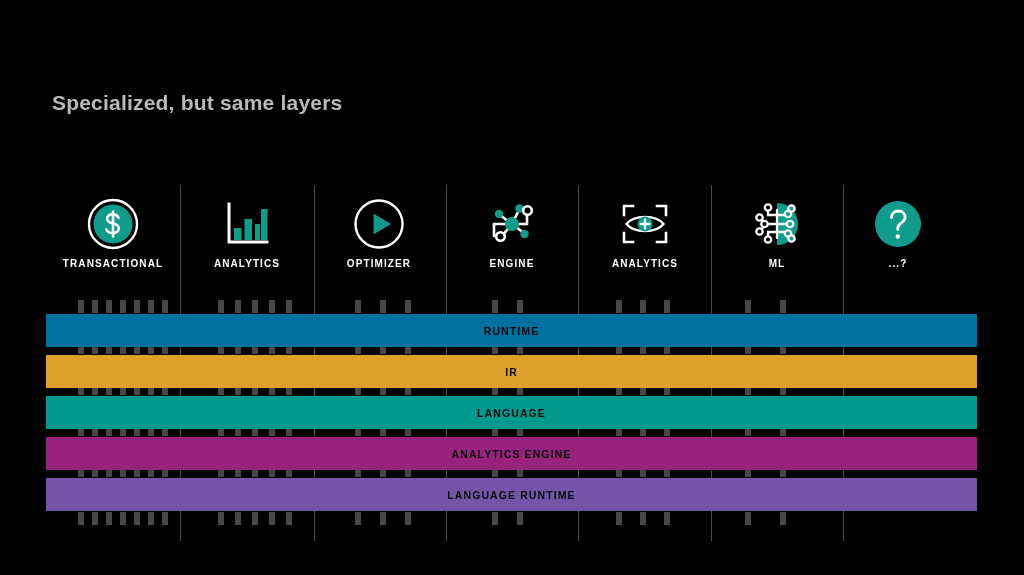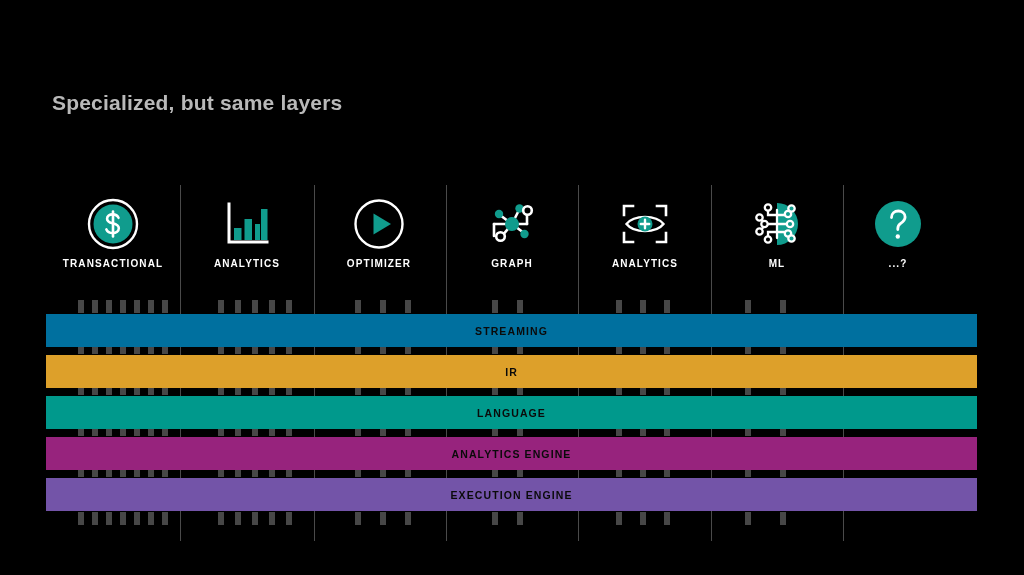--- a/index.html
+++ b/index.html
@@ -278,21 +278,21 @@
               <path d="M8 26 L8 38"></path>
         </g>
         <circle cx="26" cy="26" r="7" fill="#109c8d"></circle>
         <circle cx="33.5" cy="10.5" r="4.2" fill="#109c8d"></circle>
         <circle cx="13" cy="16" r="4.2" fill="#109c8d"></circle>
         <circle cx="38.5" cy="36" r="4.2" fill="#109c8d"></circle>
         <circle cx="41.5" cy="12.5" r="4.3" fill="#000" stroke="#ffffff" stroke-width="2.6"></circle>
         <circle cx="14.5" cy="38.5" r="4.3" fill="#000" stroke="#ffffff" stroke-width="2.6"></circle>
       </svg>
         </div>
-        <div class="col-label">GRAPH</div>
+        <div class="col-label">ENGINE</div>
       </div>
       <div class="col" style="left: 575px; width: 140px;">
         <div class="icon-box">
           <svg width="56" height="52" viewBox="0 0 56 52">
         <g stroke="#ffffff" stroke-width="2.6" fill="none" stroke-linecap="square">
           <path d="M7 17 L7 8 L16 8"></path>
               <path d="M40 8 L49 8 L49 17"></path>
           <path d="M49 35 L49 44 L40 44"></path>
               <path d="M16 44 L7 44 L7 35"></path>
         </g>
@@ -344,29 +344,29 @@
         <circle cx="26" cy="26" r="23" fill="#109c8d"></circle>
         <path d="M19.5 19.5c0-4 3-6.5 6.8-6.5 4 0 6.8 2.5 6.8 6 0 3.2-1.8 4.6-4.4 6.4-2.1 1.5-2.9 2.6-2.9 5.1v1" fill="none" stroke="#ffffff" stroke-width="2.8" stroke-linecap="round" stroke-linejoin="round"></path>
         <circle cx="25.8" cy="38.5" r="2.2" fill="#ffffff"></circle>
       </svg>
         </div>
         <div class="col-label">...?</div>
       </div>
     </div>
   <div id="layers">
       <div class="bar" style="top: 314px; background: rgb(0, 112, 159);">
-        <div class="bar-label">STREAMING</div>
+        <div class="bar-label">RUNTIME</div>
       </div>
       <div class="bar" style="top: 355px; background: rgb(221, 160, 42);">
         <div class="bar-label">IR</div>
       </div>
       <div class="bar" style="top: 396px; background: rgb(0, 153, 140);">
         <div class="bar-label">LANGUAGE</div>
       </div>
       <div class="bar" style="top: 437px; background: rgb(151, 35, 125);">
         <div class="bar-label">ANALYTICS ENGINE</div>
       </div>
       <div class="bar" style="top: 478px; background: rgb(115, 84, 168);">
-        <div class="bar-label">EXECUTION ENGINE</div>
+        <div class="bar-label">LANGUAGE RUNTIME</div>
       </div>
     </div>
 
 </div>
 
 </body></html>

